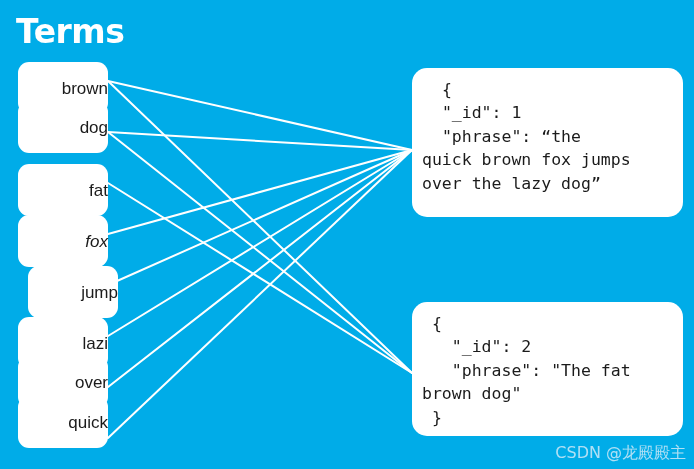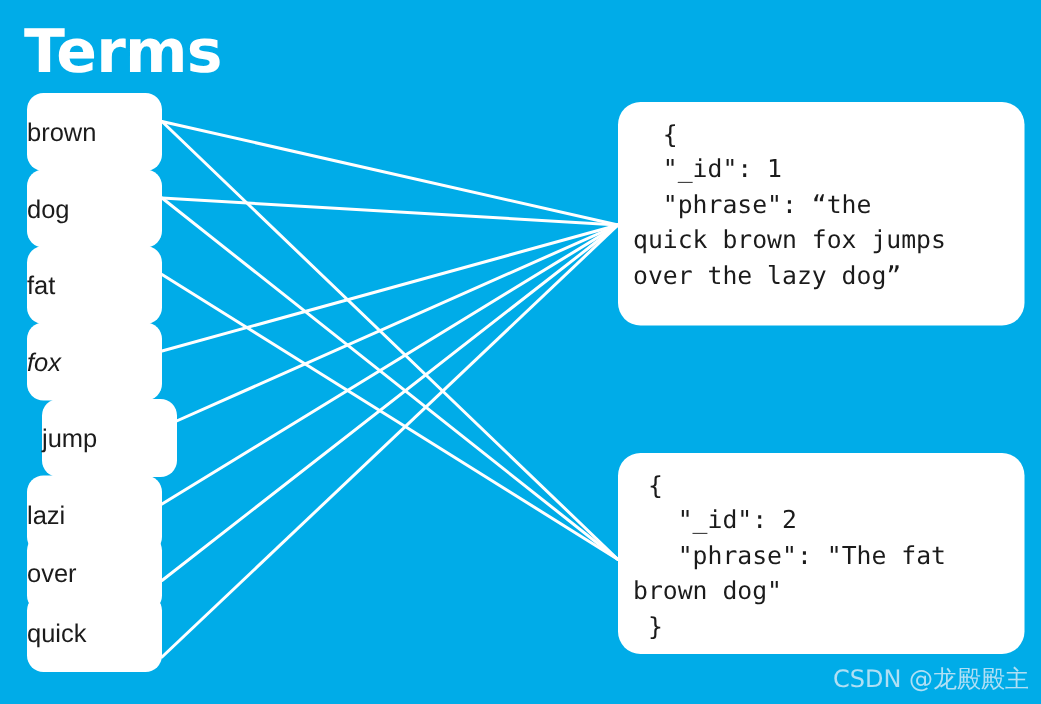--- a/index.html
+++ b/index.html
@@ -10,41 +10,41 @@
     overflow:hidden;
     position:relative;
   }
   #stage{position:absolute;inset:0;width:694px;height:469px;}
 
   
   .heading{
     position:absolute;
     color:#ffffff;
     font-weight:bold;
-    font-size:40px;
+    font-size:33px;
     letter-spacing:-0.5px;
     white-space:nowrap;
     font-family:"DejaVu Sans", sans-serif;
   }
   #terms-heading{left:16px;top:12px;}
   #document-heading{left:452px;top:12px;}
 
   
   #edges{position:absolute;left:0;top:0;width:694px;height:469px;}
 
   
   #terms-list{position:absolute;left:0;top:0;}
   .term-chip{
     position:absolute;
     left:18px;
     width:90px;height:52px;
     background:#ffffff;
     border-radius:11px;
     box-sizing:border-box;
-    display:flex;align-items:center;justify-content:flex-start;
+    display:flex;align-items:center;justify-content:flex-end;
   }
   .term-label{
     color:#1b1b1b;
     font-size:17px;
     font-family:"Liberation Sans", sans-serif;
     line-height:1;
   }
 
   
   .doc-card{
@@ -97,21 +97,21 @@
       <line x1="108" y1="285" x2="412" y2="150" stroke="#ffffff" stroke-width="2" stroke-linecap="round"></line>
       <line x1="108" y1="336" x2="412" y2="150" stroke="#ffffff" stroke-width="2" stroke-linecap="round"></line>
       <line x1="108" y1="387" x2="412" y2="150" stroke="#ffffff" stroke-width="2" stroke-linecap="round"></line>
       <line x1="108" y1="438" x2="412" y2="150" stroke="#ffffff" stroke-width="2" stroke-linecap="round"></line>
     </svg>
 
   <div id="terms-list">
       <div class="term-chip" style="top: 62px;">
         <span class="term-label">brown</span>
       </div>
-      <div class="term-chip" style="top: 113px;">
+      <div class="term-chip" style="top: 101px;">
         <span class="term-label">dog</span>
       </div>
       <div class="term-chip" style="top: 164px;">
         <span class="term-label">fat</span>
       </div>
       <div class="term-chip" style="top: 215px; font-style: italic;">
         <span class="term-label">fox</span>
       </div>
       <div class="term-chip" style="top: 266px; margin-left: 10px;">
         <span class="term-label">jump</span>

